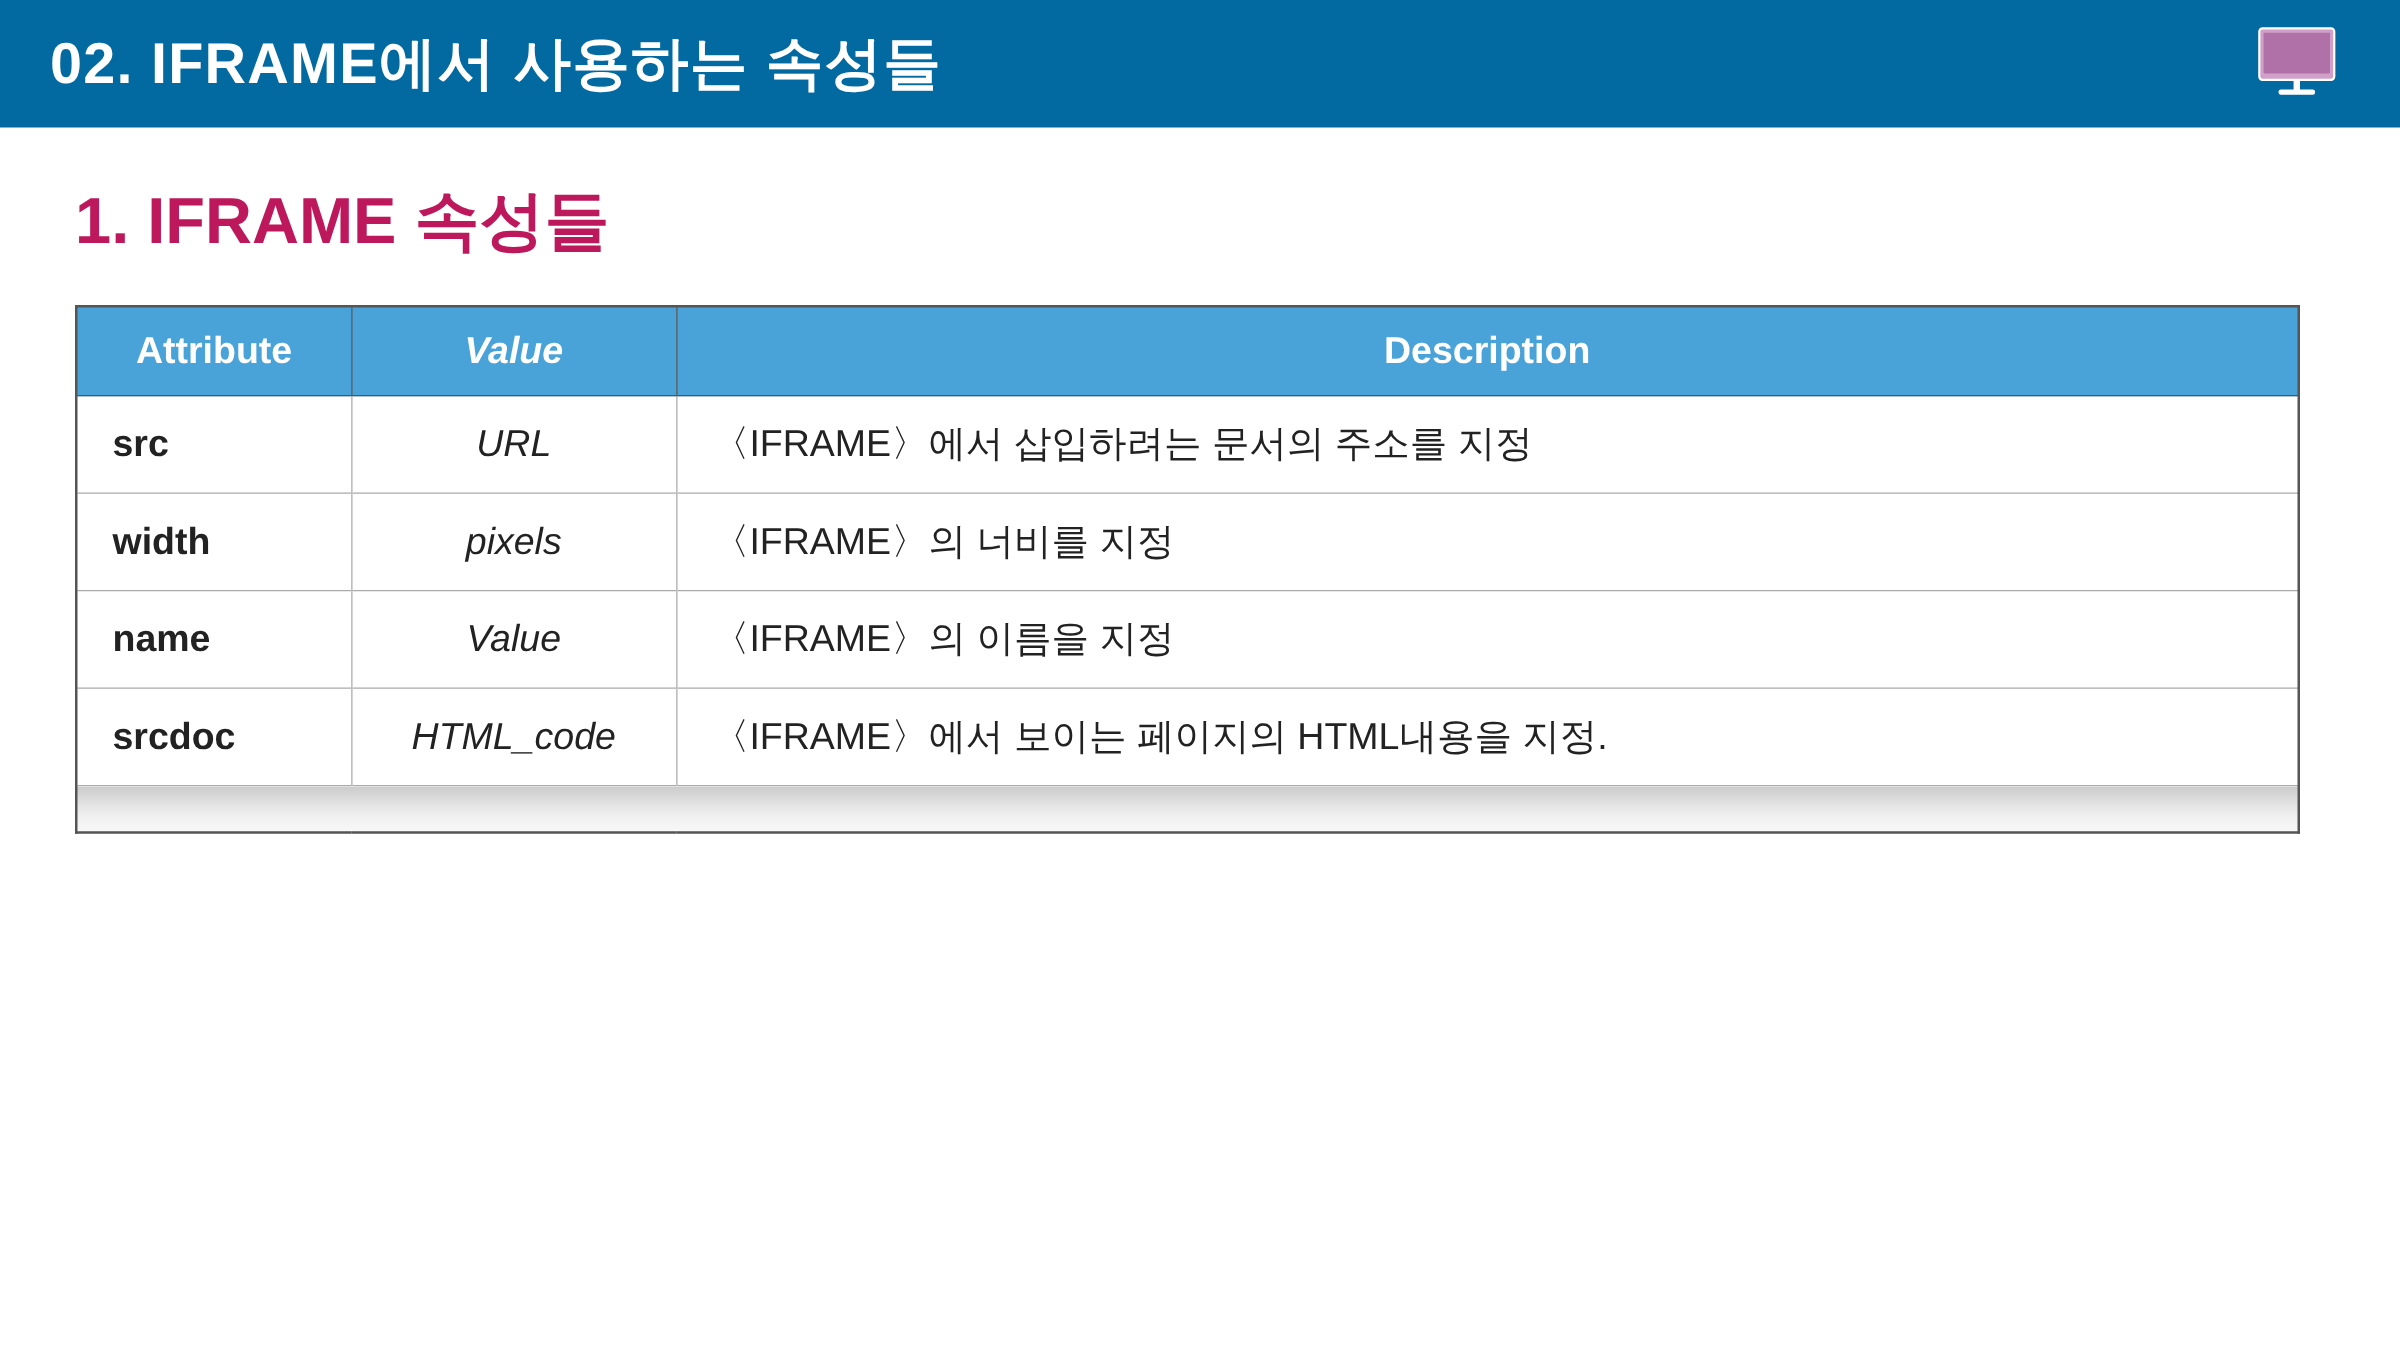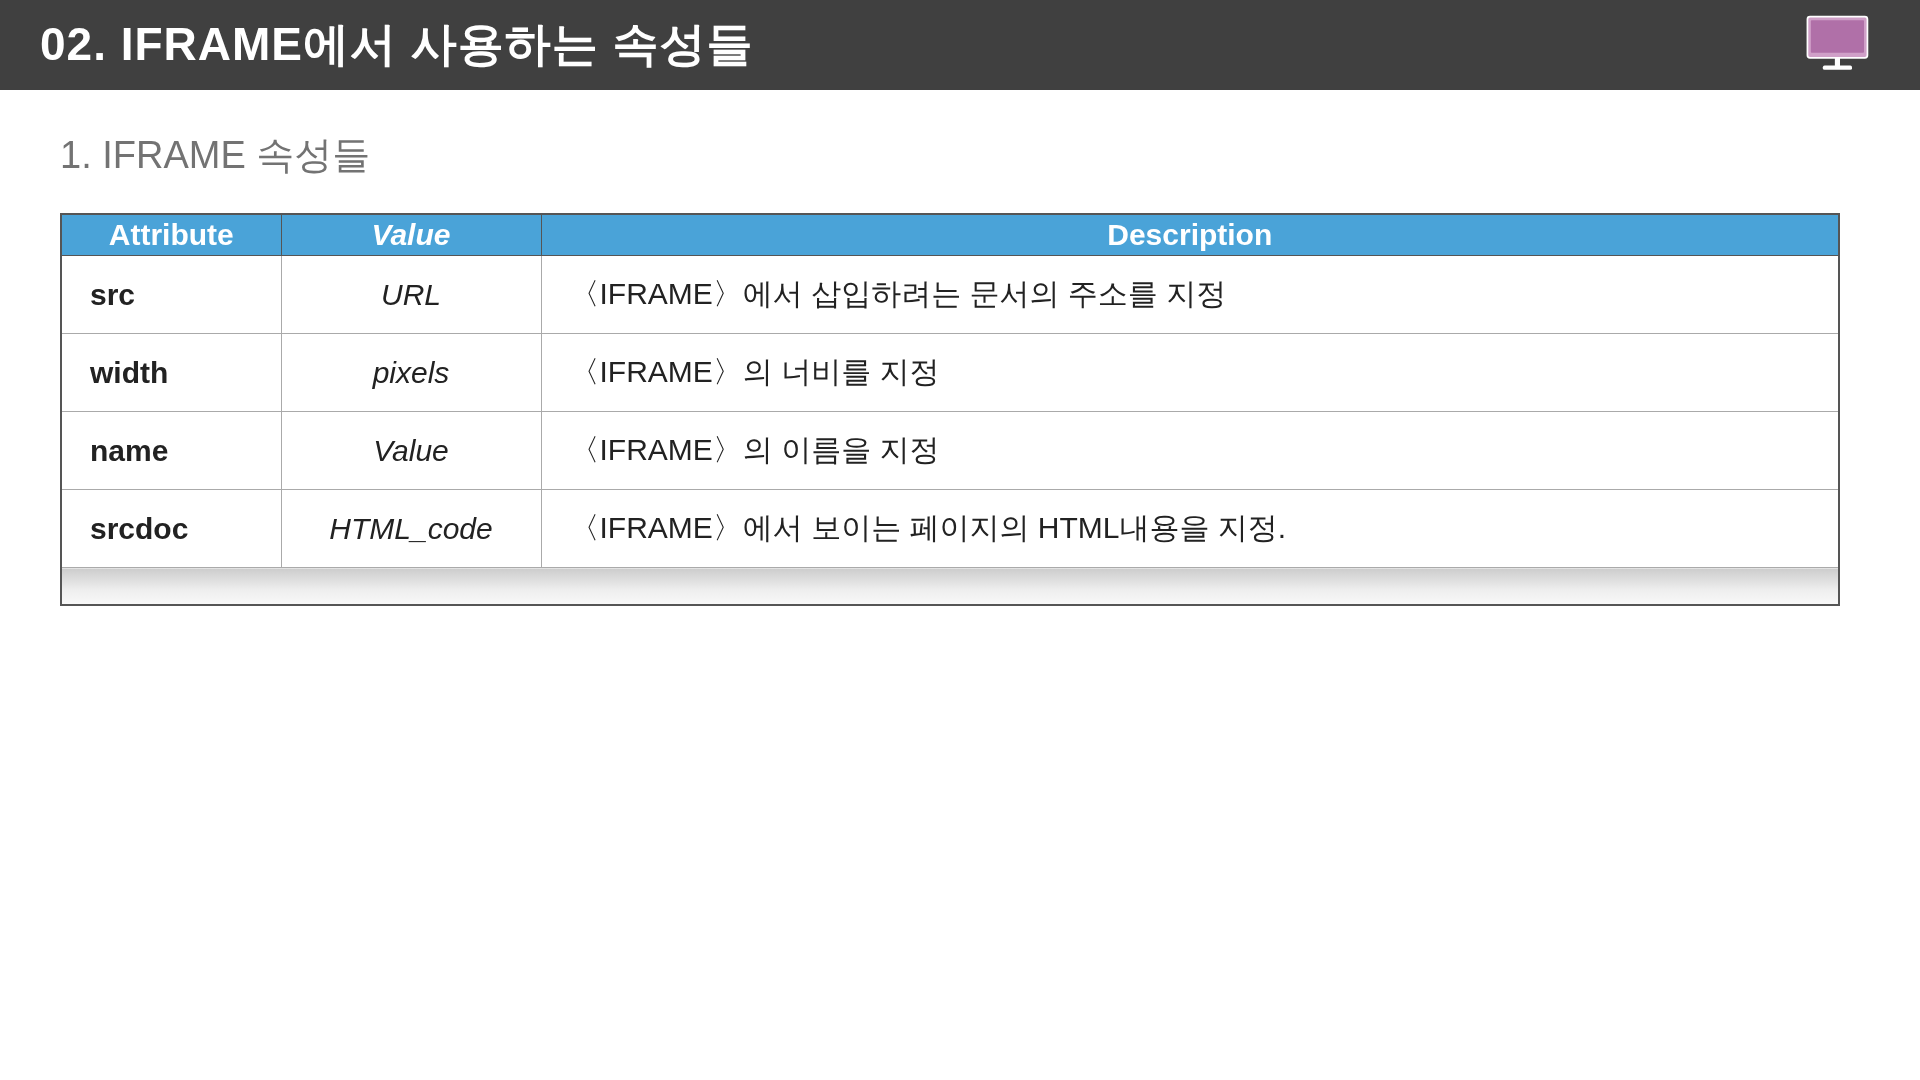--- a/index.html
+++ b/index.html
@@ -7,27 +7,27 @@
     body {
       width: 1920px;
       height: 1080px;
       background: #ffffff;
       font-family: 'Malgun Gothic', 'Apple SD Gothic Neo', sans-serif;
       overflow: hidden;
     }
 
     
     .header-bar {
-      background: #404040;
+      background: #0369a1;
       color: #ffffff;
       padding: 18px 40px;
       display: flex;
       align-items: center;
       justify-content: space-between;
-      height: 90px;
+      height: 102px;
     }
 
     .header-title {
       font-size: 46px;
       font-weight: 700;
       letter-spacing: 1px;
     }
 
     
     .monitor-icon-wrap {
@@ -42,39 +42,39 @@
       width: 70px;
       height: 60px;
     }
 
     
     .content {
       padding: 40px 60px;
     }
 
     .section-title {
-      color: #737373;
-      font-size: 38px;
-      font-weight: 400;
+      color: #be185d;
+      font-size: 52px;
+      font-weight: 700;
       margin-bottom: 32px;
     }
 
     
     .attr-table {
       width: 1780px;
       border-collapse: collapse;
       border: 2px solid #555;
     }
 
     .attr-table thead tr th {
       background: #4aa3d8;
       color: #ffffff;
       font-size: 30px;
       font-weight: 700;
-      padding: 3px 20px;
+      padding: 18px 20px;
       text-align: center;
       border: 1.5px solid #555;
     }
 
     .attr-table tbody tr {
       border-bottom: 1.5px solid #aaa;
     }
 
     .attr-table tbody tr td {
       padding: 18px 28px;

